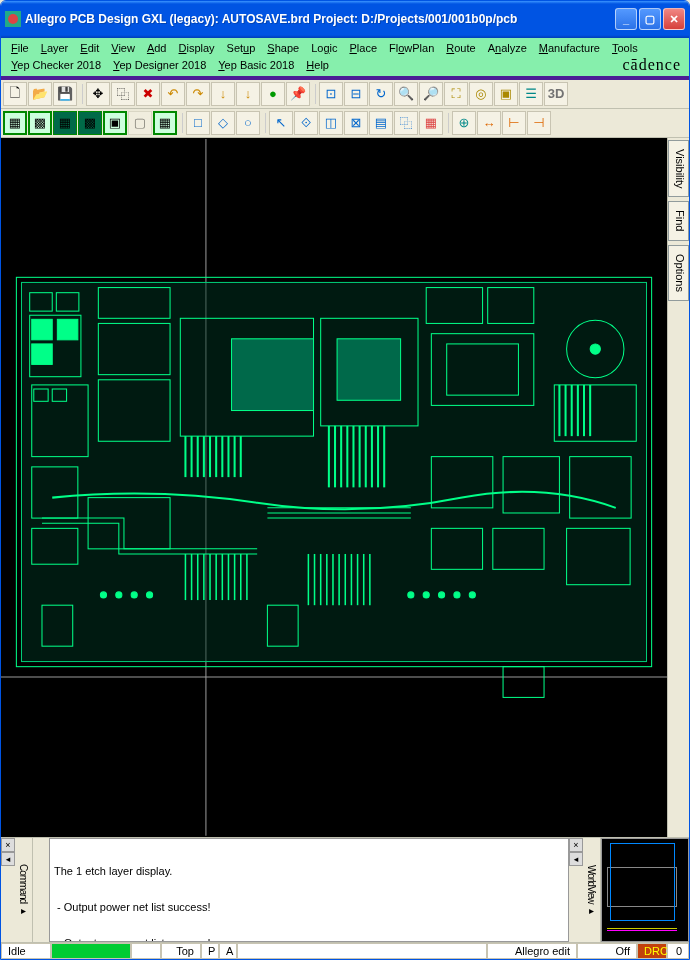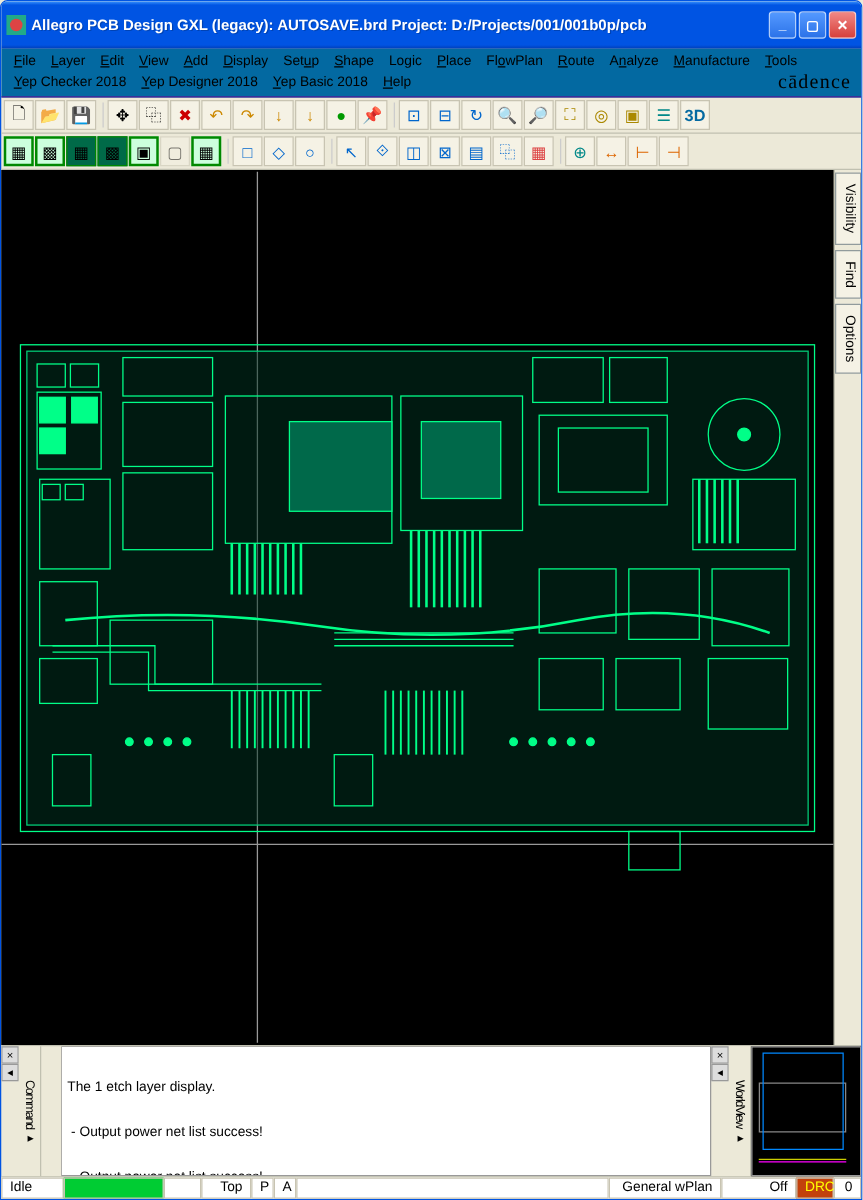--- a/index.html
+++ b/index.html
@@ -5,21 +5,21 @@
 * { box-sizing: border-box; margin: 0; padding: 0; }
 body { font-family: Tahoma, sans-serif; font-size: 11px; background: #ece9d8; width: 690px; height: 960px; overflow: hidden; }
 .window { border: 1px solid #0054e3; border-radius: 6px 6px 0 0; overflow: hidden; height: 100%; display: flex; flex-direction: column; }
 .titlebar { background: linear-gradient(to bottom, #3a93ff 0%, #0054e3 8%, #0054e3 92%, #003db7 100%); color: #fff; display: flex; align-items: center; padding: 3px 4px; height: 42px; justify-content: space-between; }
 .title-icon { width: 16px; height: 16px; margin-right: 4px; }
 .title-text { flex: 1; font-weight: bold; font-size: 12px; text-shadow: 1px 1px 0 rgba(0,0,0,.2); }
 .win-btns { display: flex; gap: 2px; }
 .win-btn { width: 22px; height: 22px; border-radius: 3px; border: 1px solid rgba(255,255,255,.6); display: flex; align-items: center; justify-content: center; font-weight: bold; color: #fff; font-size: 11px; cursor: pointer; }
 .min-btn, .max-btn { background: linear-gradient(to bottom, #5499ff, #2b72e8); }
 .close-btn { background: linear-gradient(to bottom, #f08784, #d6403b); }
-.menubar { background: #0369a1; padding: 2px 4px; display: flex; flex-wrap: wrap; gap: 0; align-items: center; border-bottom: 1px solid #4c1d95; }
+.menubar { background: #86efac; padding: 2px 4px; display: flex; flex-wrap: wrap; gap: 0; align-items: center; border-bottom: 4px solid #4c1d95; }
 .menu-item { padding: 2px 6px; cursor: pointer; }
 .menu-item .ul { text-decoration: underline; }
 .brand { margin-left: auto; font-family: serif; font-size: 16px; letter-spacing: 1px; padding-right: 4px; }
 .toolbar { display: flex; align-items: center; padding: 2px; border-bottom: 1px solid #c0c0b0; gap: 1px; flex-wrap: wrap; }
 .tbtn { width: 24px; height: 24px; border: 1px solid #c8c4b2; background: #f5f2e5; display: flex; align-items: center; justify-content: center; cursor: pointer; font-size: 13px; }
 .tbtn-green { border: 2px solid #008800; background: #ccffdd; }
 .tbtn-dgreen { border: 1px solid #008800; background: #006a48; }
 .tdiv { width: 3px; height: 20px; border-right: 1px solid #ccc; margin: 0 2px; }
 .canvas-area { flex: 1; display: flex; background: #000; position: relative; }
 .canvas { flex: 1; position: relative; overflow: hidden; }
@@ -100,21 +100,21 @@
     <div class="tdiv"></div>
     <div class="tbtn" style="color:#06c">⊡</div>
     <div class="tbtn" style="color:#06c">⊟</div>
     <div class="tbtn" style="color:#06c">↻</div>
     <div class="tbtn" style="color:#a80">🔍</div>
     <div class="tbtn" style="color:#a80">🔎</div>
     <div class="tbtn" style="color:#a80">⛶</div>
     <div class="tbtn" style="color:#a80">◎</div>
     <div class="tbtn" style="color:#a80">▣</div>
     <div class="tbtn" style="color:#088">☰</div>
-    <div class="tbtn" style="color:#0369a1;font-weight:bold">3D</div>
+    <div class="tbtn" style="color:#737373;font-weight:bold">3D</div>
   </div>
 
   <div class="toolbar">
     <div class="tbtn tbtn-green">▦</div>
     <div class="tbtn tbtn-green">▩</div>
     <div class="tbtn tbtn-dgreen">▦</div>
     <div class="tbtn tbtn-dgreen">▩</div>
     <div class="tbtn tbtn-green">▣</div>
     <div class="tbtn" style="opacity:.5">▢</div>
     <div class="tbtn tbtn-green">▦</div>
@@ -296,18 +296,18 @@
   </div>
 
   <div class="statusbar">
     <div class="status-cell" style="width:50px">Idle</div>
     <div class="status-cell status-fill"></div>
     <div class="status-cell" style="width:30px"></div>
     <div class="status-cell" style="width:40px;justify-content:flex-end">Top</div>
     <div class="status-cell" style="width:18px">P</div>
     <div class="status-cell" style="width:18px">A</div>
     <div class="status-cell" style="flex:1"></div>
-    <div class="status-cell" style="width:90px;justify-content:flex-end">General wPlan</div>
+    <div class="status-cell" style="width:90px;justify-content:flex-end">Allegro edit</div>
     <div class="status-cell" style="width:60px;justify-content:flex-end">Off</div>
     <div class="status-cell drc" style="width:30px">DRC</div>
     <div class="status-cell" style="width:22px;justify-content:flex-end">0</div>
   </div>
 </div>
 
 </body></html>

